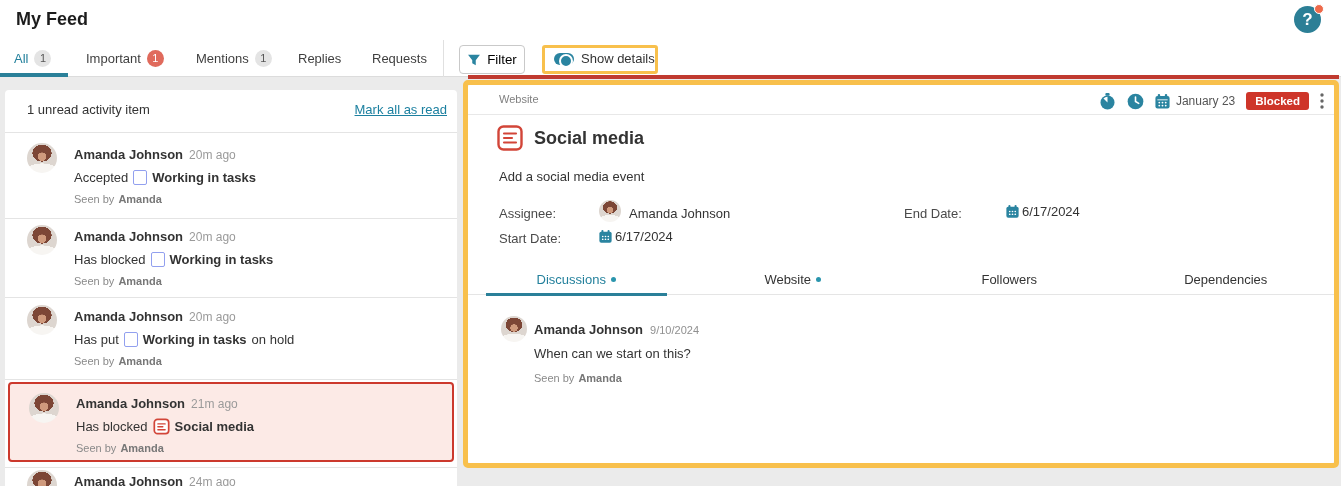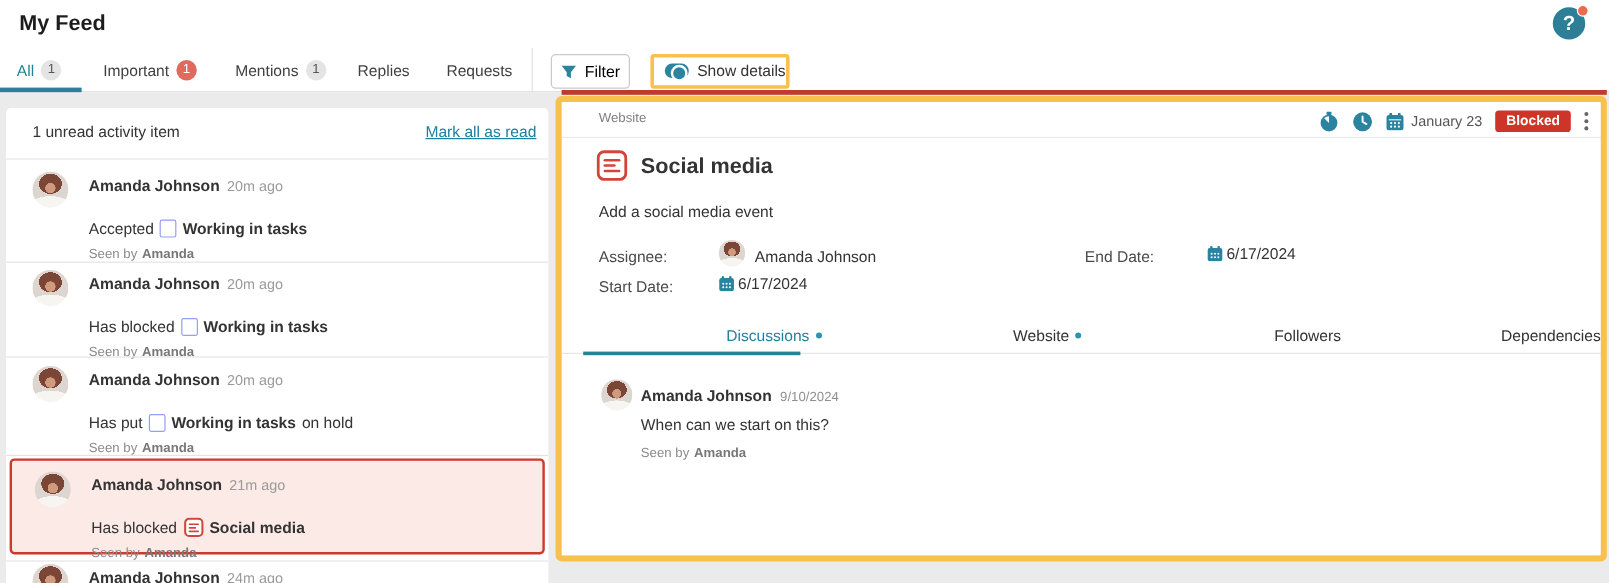--- a/index.html
+++ b/index.html
@@ -54,21 +54,21 @@
     background:
       radial-gradient(circle at 50% 46%, #cf9a7d 0 19%, rgba(0,0,0,0) 20%),
       radial-gradient(ellipse 32% 28% at 50% 34%, #7c4636 0 99%, rgba(0,0,0,0) 100%),
       radial-gradient(ellipse 62% 34% at 50% 102%, #f7f5f2 0 99%, rgba(0,0,0,0) 100%),
       #ddd6d0;
   }
   .feed-item .avatar { position:absolute; left:22px; top:-4px; }
   .name-row { display:flex; align-items:baseline; gap:6px; }
   .author { font-weight:bold; color:#333; }
   .time { font-size:12px; color:#9a9a9a; }
-  .action-row { margin-top:19px; display:flex; align-items:center; gap:5px; min-height:18px; }
+  .action-row { margin-top:6px; display:flex; align-items:center; gap:5px; min-height:18px; }
   .task-bold { font-weight:bold; color:#333; }
   .checkbox { width:14px; height:15px; border:1.5px solid #92a0ef; border-radius:2px; background:#fff; flex:0 0 auto; }
   .seen-row { margin-top:7px; font-size:11px; color:#8a8a8a; display:flex; gap:4px; }
   .seen-name { font-weight:bold; color:#777; }
   .selected-item { position:absolute; left:3px; right:3px; top:292px; height:80px;
                    background:#fceae6; border:2px solid #cc392d; border-radius:4px; padding:12px 0 0 66px; cursor:pointer; }
   .selected-item .avatar { position:absolute; left:19px; top:9px; }
 
   
   .details-card { position:absolute; left:468px; top:85px; width:866px; height:378px; background:#fff; border-radius:2px; }
@@ -82,21 +82,21 @@
   .d-desc { position:absolute; left:31px; top:84px; color:#333; }
   .f-label { color:#4a4a4a; }
   .f-assignee-label { position:absolute; left:31px; top:121px; }
   .f-assignee-avatar { position:absolute; left:131px; top:115px; width:22px; height:22px; }
   .f-assignee-name { position:absolute; left:161px; top:121px; color:#333; cursor:pointer; }
   .f-end-label { position:absolute; left:436px; top:121px; }
   .f-end-val { position:absolute; left:538px; top:119px; display:flex; align-items:center; gap:3px; color:#333; cursor:pointer; }
   .f-start-label { position:absolute; left:31px; top:146px; }
   .f-start-val { position:absolute; left:131px; top:144px; display:flex; align-items:center; gap:3px; color:#333; cursor:pointer; }
   .d-tabs { position:absolute; left:0; right:0; top:181px; height:29px; display:flex; border-bottom:1px solid #e5e5e5; }
-  .d-tab { flex:1; display:flex; align-items:flex-end; justify-content:flex-end; padding-bottom:7px; color:#333; cursor:pointer; position:relative; }
+  .d-tab { flex:1; display:flex; align-items:flex-end; justify-content:center; padding-bottom:7px; color:#333; cursor:pointer; position:relative; }
   .d-tab .lbl { display:flex; align-items:center; gap:5px; }
   .d-tab.active { color:#23809c; }
   .d-tab.active::after { content:""; position:absolute; left:18px; right:18px; bottom:-2px; height:3px; background:#2a8099; }
   .tab-dot { width:5px; height:5px; border-radius:50%; background:#2a95ad; }
   .comment-avatar { position:absolute; left:33px; top:231px; width:26px; height:26px; }
   .c-name-row { position:absolute; left:66px; top:237px; display:flex; align-items:baseline; gap:7px; }
   .c-date { font-size:11px; color:#909090; }
   .c-text { position:absolute; left:66px; top:261px; color:#333; }
   .c-seen { position:absolute; left:66px; top:287px; font-size:11px; color:#8a8a8a; display:flex; gap:4px; }
 

